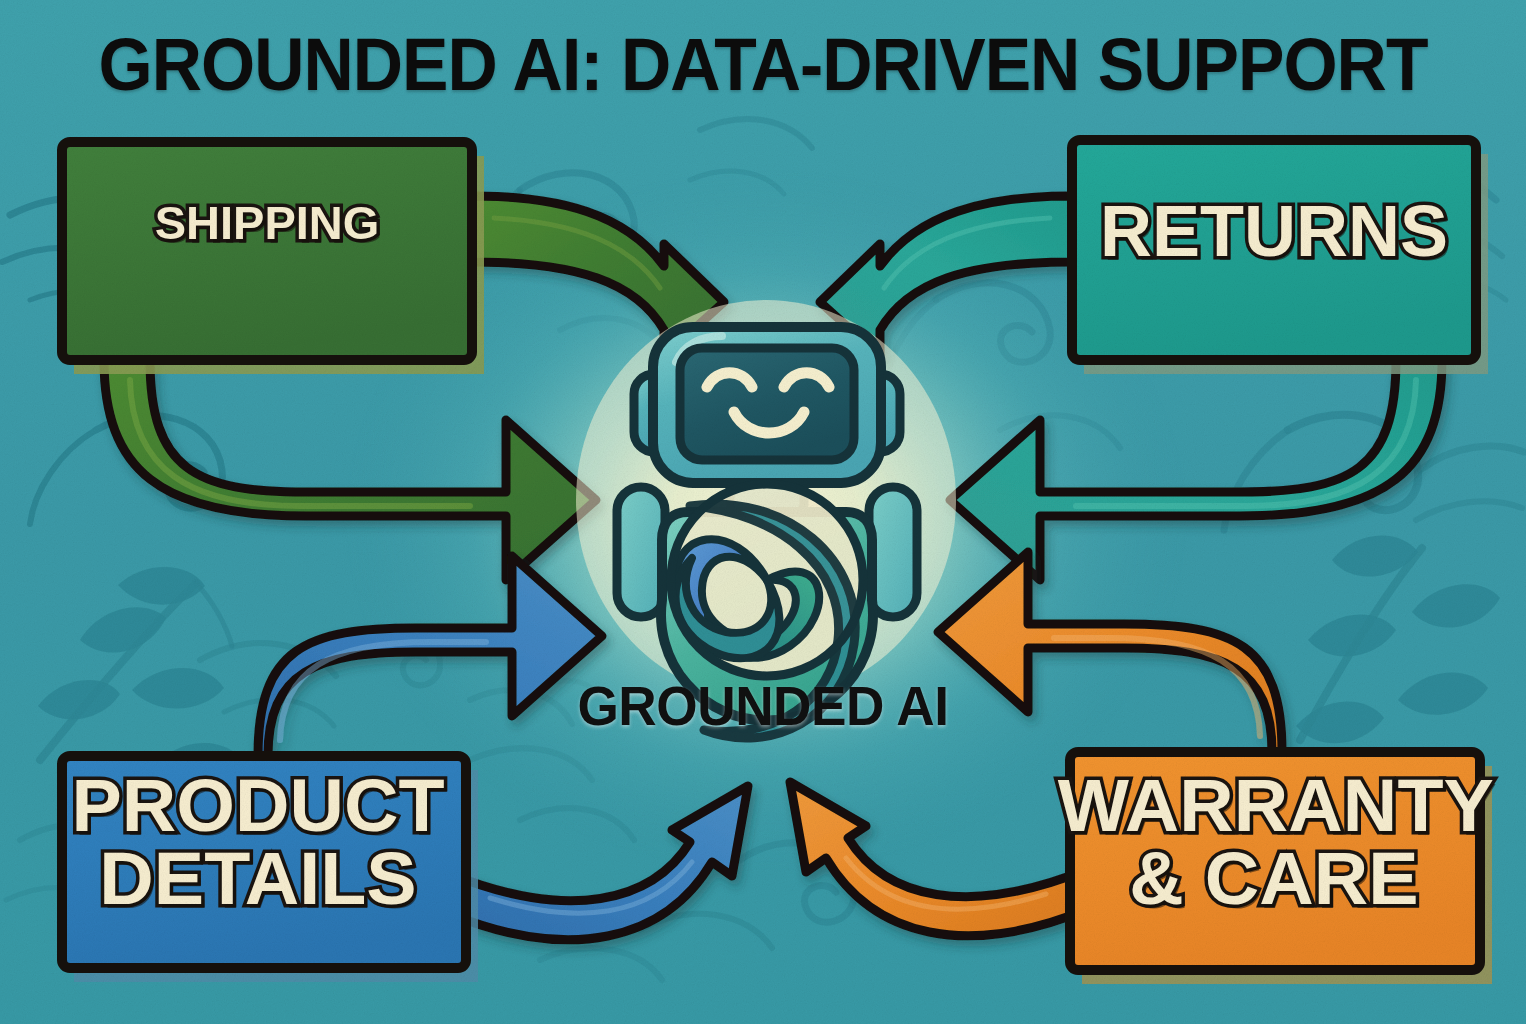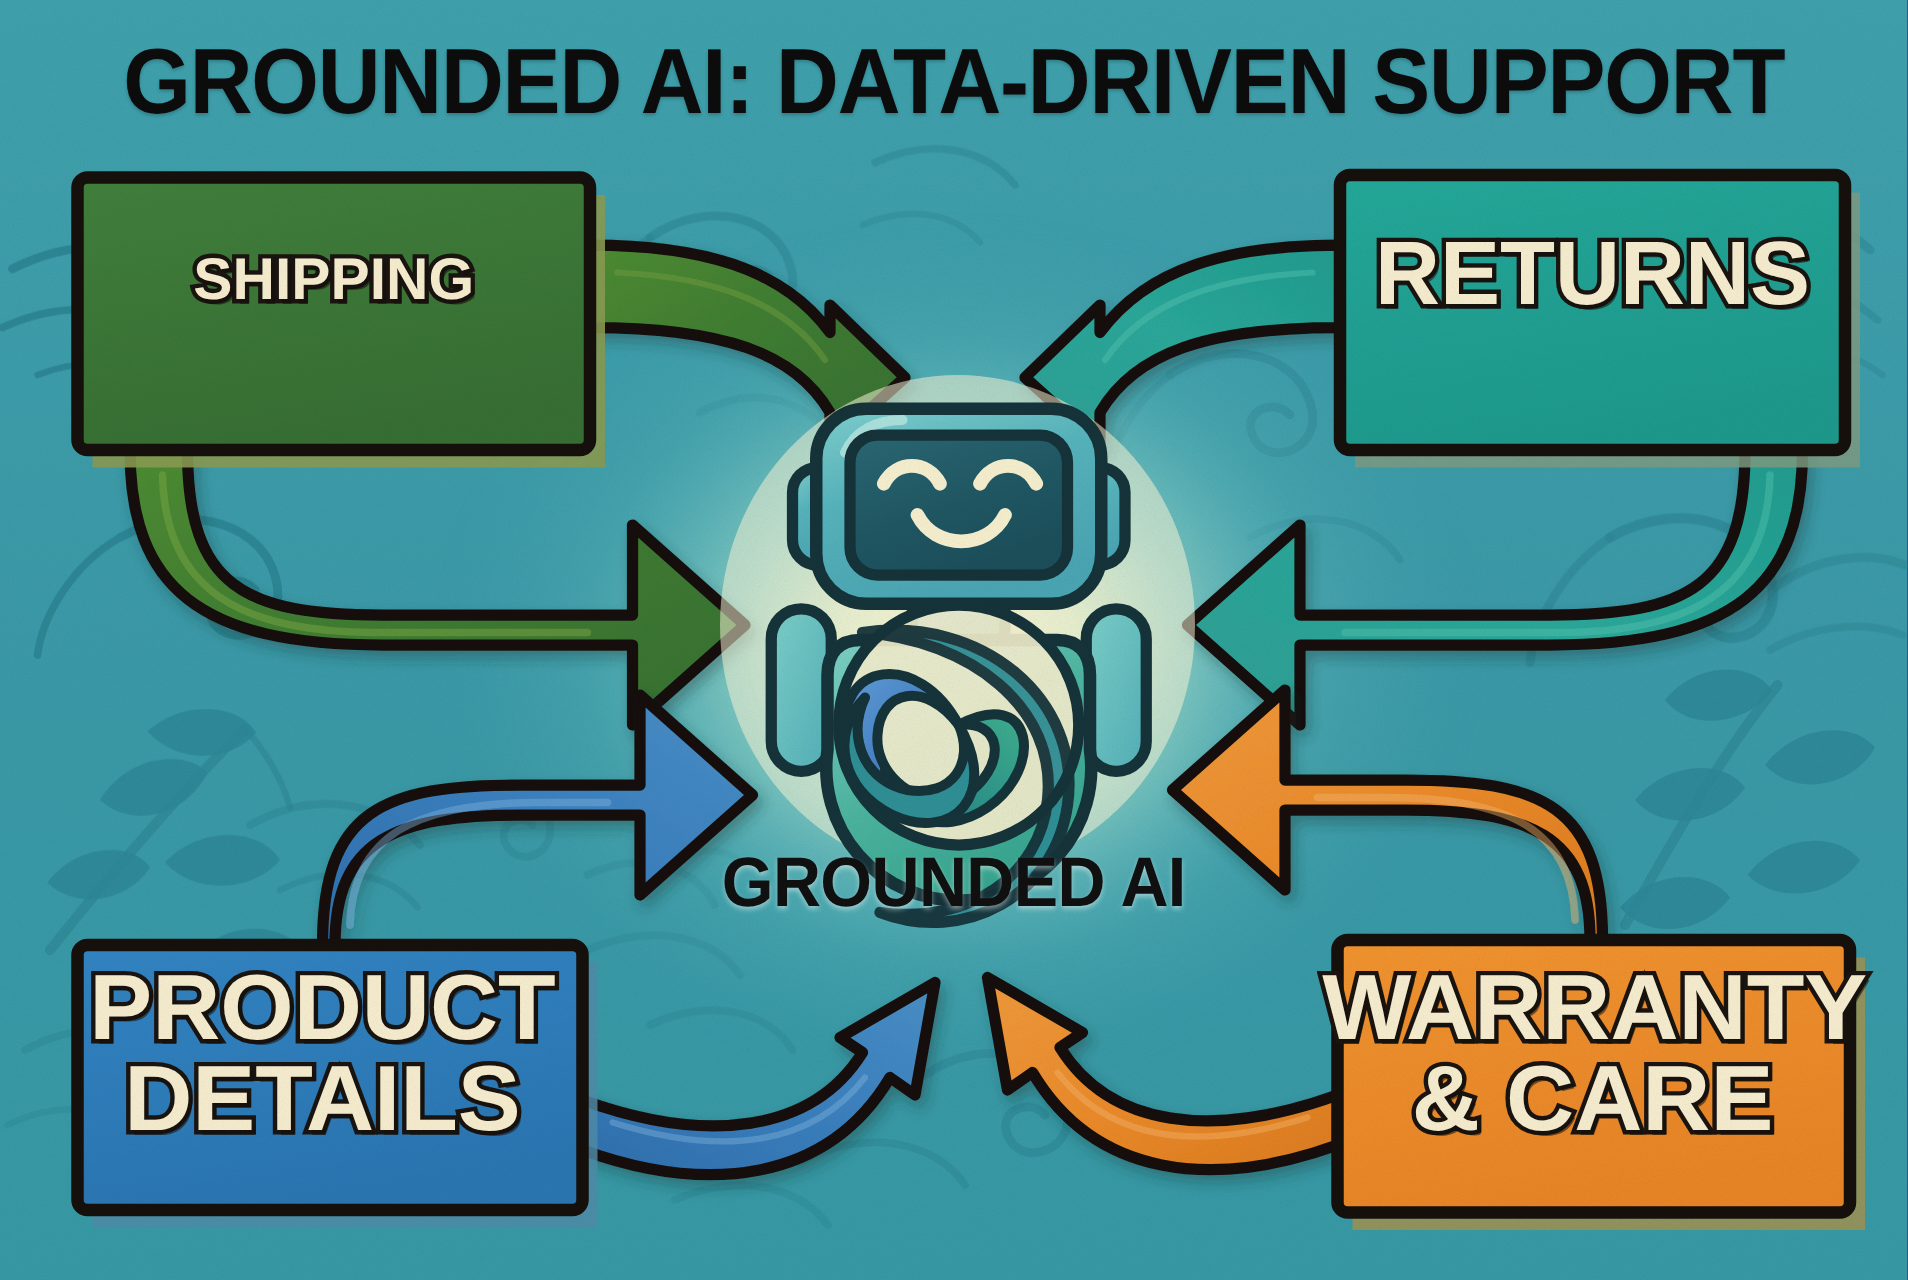--- a/index.html
+++ b/index.html
@@ -79,21 +79,21 @@
     text-align: center;
     line-height: 0.98;
     letter-spacing: 0px;
     -webkit-text-stroke: 7px #1a1410;
     paint-order: stroke fill;
     text-shadow:
       3px 4px 0 rgba(20,14,10,0.55);
     white-space: pre-line;
   }
   .node-label.shipping  { left:  62px; top: 200px; width: 410px; font-size: 47px; }
-  .node-label.returns   { left: 1072px; top: 184px; width: 404px; font-size: 72px; }
+  .node-label.returns   { left: 1072px; top: 196px; width: 404px; font-size: 72px; }
   .node-label.product   { left:  48px; top: 770px; width: 420px; font-size: 74px; transform: scaleX(1.02); }
   .node-label.warranty  { left: 1062px; top: 770px; width: 424px; font-size: 74px; transform: scaleX(1.02); }
 
   .grain {
     position: absolute;
     left: 0; top: 0;
     width: 1526px;
     height: 1024px;
     pointer-events: none;
     opacity: 0.16;

